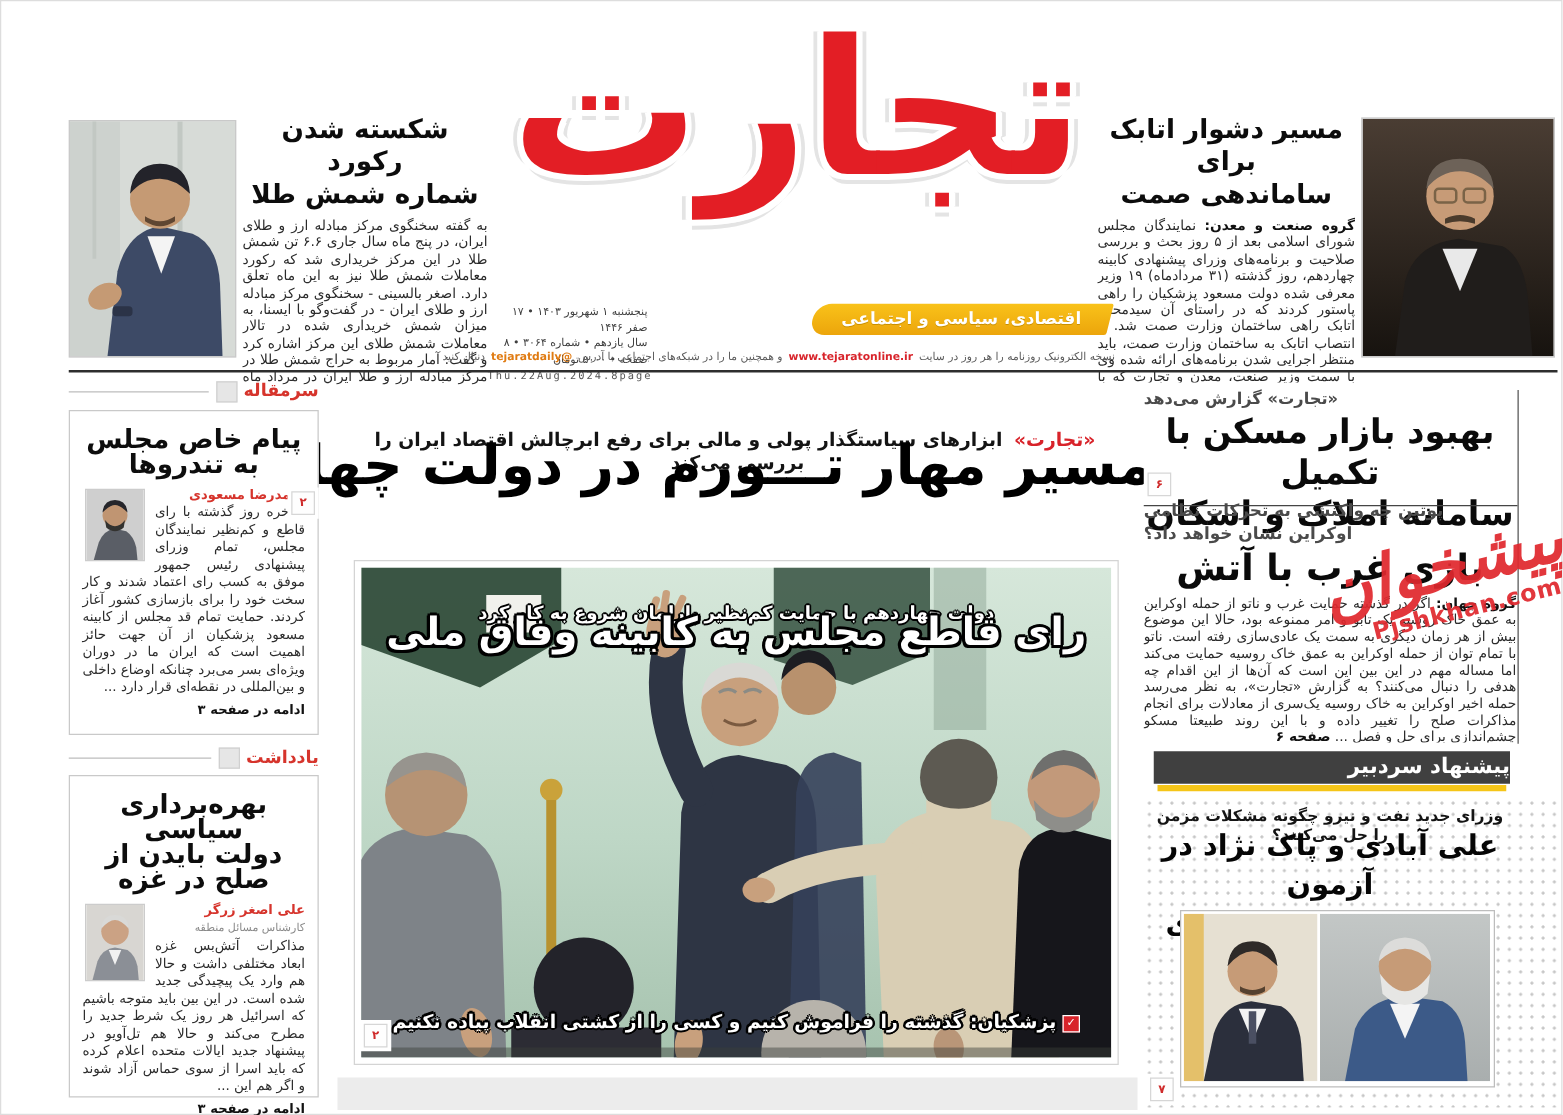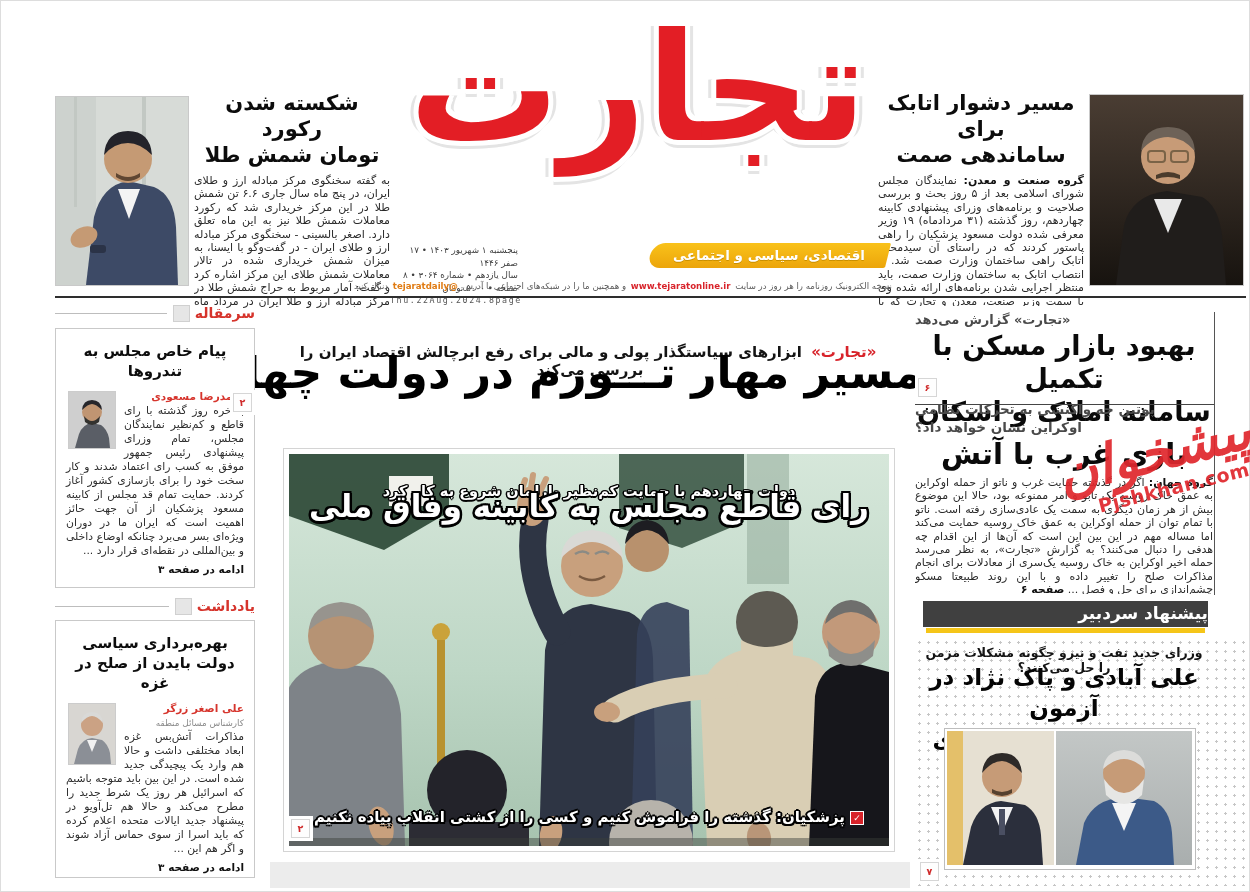--- a/index.html
+++ b/index.html
@@ -65,21 +65,21 @@
         background-image:radial-gradient(circle,#c6c6c6 1.1px,transparent 1.3px);background-size:9px 9px;}
   .pick-kicker{left:918px;top:645px;width:292px;font-size:12.5px;font-weight:bold;color:#141414;text-align:center;z-index:2;}
   .pick-headline{left:918px;top:662px;width:292px;font-size:23px;line-height:31px;font-weight:bold;color:#050505;text-align:center;z-index:2;}
   .pick-photos{left:944px;top:728px;width:250px;height:140px;background:#fff;border:1px solid #bdbdbd;z-index:2;}
   
   .sec-head{width:200px;height:18px;display:flex;align-items:center;}
   .sec-label{color:#d6342c;font-weight:bold;font-size:14px;margin-left:5px;}
   .sec-box{width:15px;height:15px;background:#e6e6e6;border:1px solid #d0d0d0;margin-left:6px;}
   .sec-line{flex:1;height:1px;background:#bdbdbd;}
   .side-box{width:178px;background:#fff;border:1px solid #c9c9c9;padding:10px;}
-  .side-box h3{margin:2px 0 8px;font-size:15px;line-height:20px;color:#0d0d0d;text-align:center;}
+  .side-box h3{margin:2px 0 8px;font-size:21px;line-height:20px;color:#0d0d0d;text-align:center;}
   .author-photo{float:left;width:46px;height:56px;border:1px solid #ccc;margin:2px 8px 4px 2px;}
   .author-photo svg{display:block;width:100%;height:100%;}
   .author-name{color:#d6342c;font-weight:bold;font-size:10.5px;}
   .author-title{color:#8a8a8a;font-size:8.8px;}
   .side-body{font-size:10.8px;line-height:14px;color:#2c2c2c;text-align:justify;}
   .more-link{font-weight:bold;font-size:10.5px;color:#111;margin-top:5px;}
   
   .watermark{left:1080px;top:425px;width:175px;text-align:center;transform:rotate(-14deg);
              color:#e0282e;z-index:50;pointer-events:none;opacity:.93;}
   .watermark .fa{font-size:54px;font-weight:bold;line-height:50px;font-style:italic;}
@@ -122,21 +122,21 @@
         <circle cx="72" cy="62" r="24" fill="#c59a74"></circle>
         <path d="M48,58 Q50,34 72,34 Q94,34 96,58 Q84,46 72,46 Q58,46 48,58 Z" fill="#23232a"></path>
         <path d="M60,76 Q72,84 84,76 L84,80 Q72,88 60,80 Z" fill="#5f4632"></path>
         <ellipse cx="28" cy="140" rx="14" ry="10" fill="#c59a74" transform="rotate(-25 28 140)"></ellipse>
         <rect x="34" y="148" width="16" height="8" rx="3" fill="#2b3347"></rect>
       </svg>
     </div>
     <div class="abs" style="right:0;top:0;width:196px;">
       <h2 style="margin:0;">
         <span style="display:block;">شکسته شدن رکورد</span>
-        <span style="display:block;">تومان شمش طلا</span>
+        <span style="display:block;">شماره شمش طلا</span>
       </h2>
       <p class="jbody" style="margin:6px 0 0;height:134px;"><span>به گفته سخنگوی مرکز مبادله ارز و طلای ایران، در پنج ماه سال جاری ۶.۶ تن شمش طلا در این مرکز خریداری شد که رکورد معاملات شمش طلا نیز به این ماه تعلق دارد. اصغر بالسینی - سخنگوی مرکز مبادله ارز و طلای ایران - در گفت‌وگو با ایسنا، به میزان شمش خریداری شده در تالار معاملات شمش طلای این مرکز اشاره کرد و گفت: آمار مربوط به حراج شمش طلا در مرکز مبادله ارز و طلا ایران در مرداد ماه سال...</span> </p>
     </div>
   </div>
 
   <div class="abs top-article" style="left:878px;top:90px;width:368px;height:200px;">
     <div class="abs photo" style="right:2px;top:4px;width:153px;height:190px;">
       <svg viewBox="0 0 153 190" preserveAspectRatio="none">
         <defs>
             <linearGradient id="bgA" x1="0" y1="0" x2="0" y2="1">

